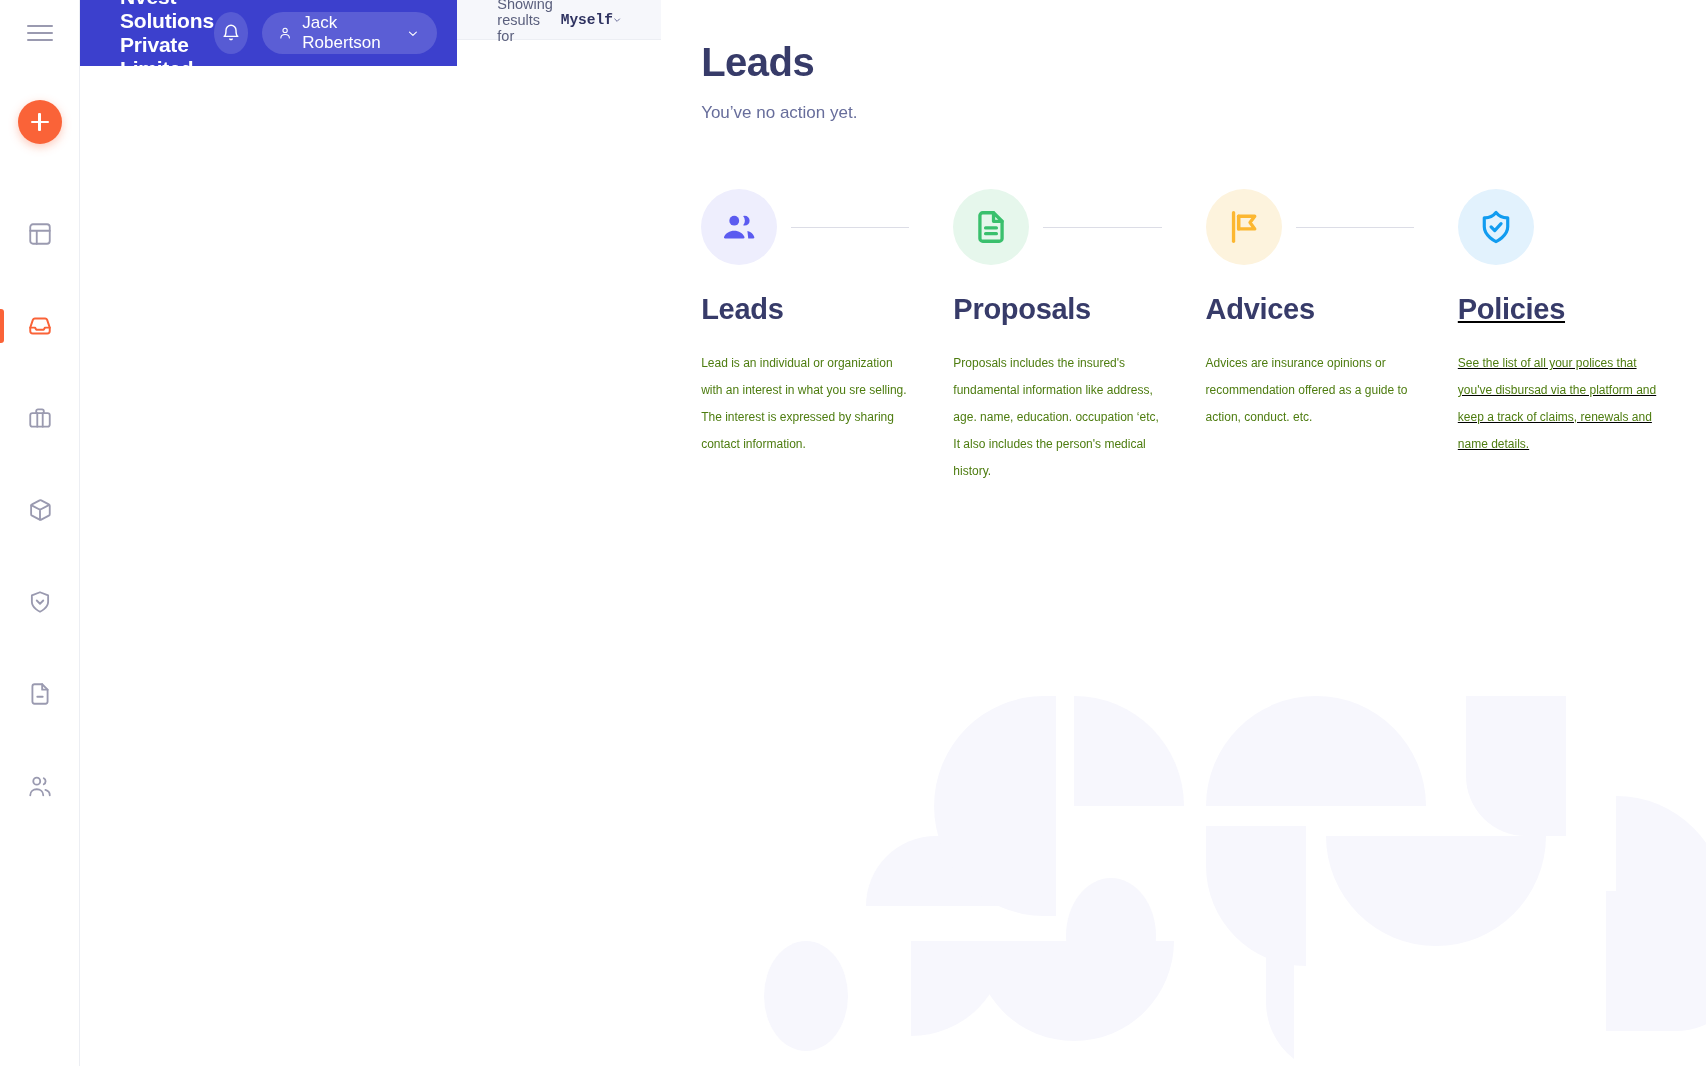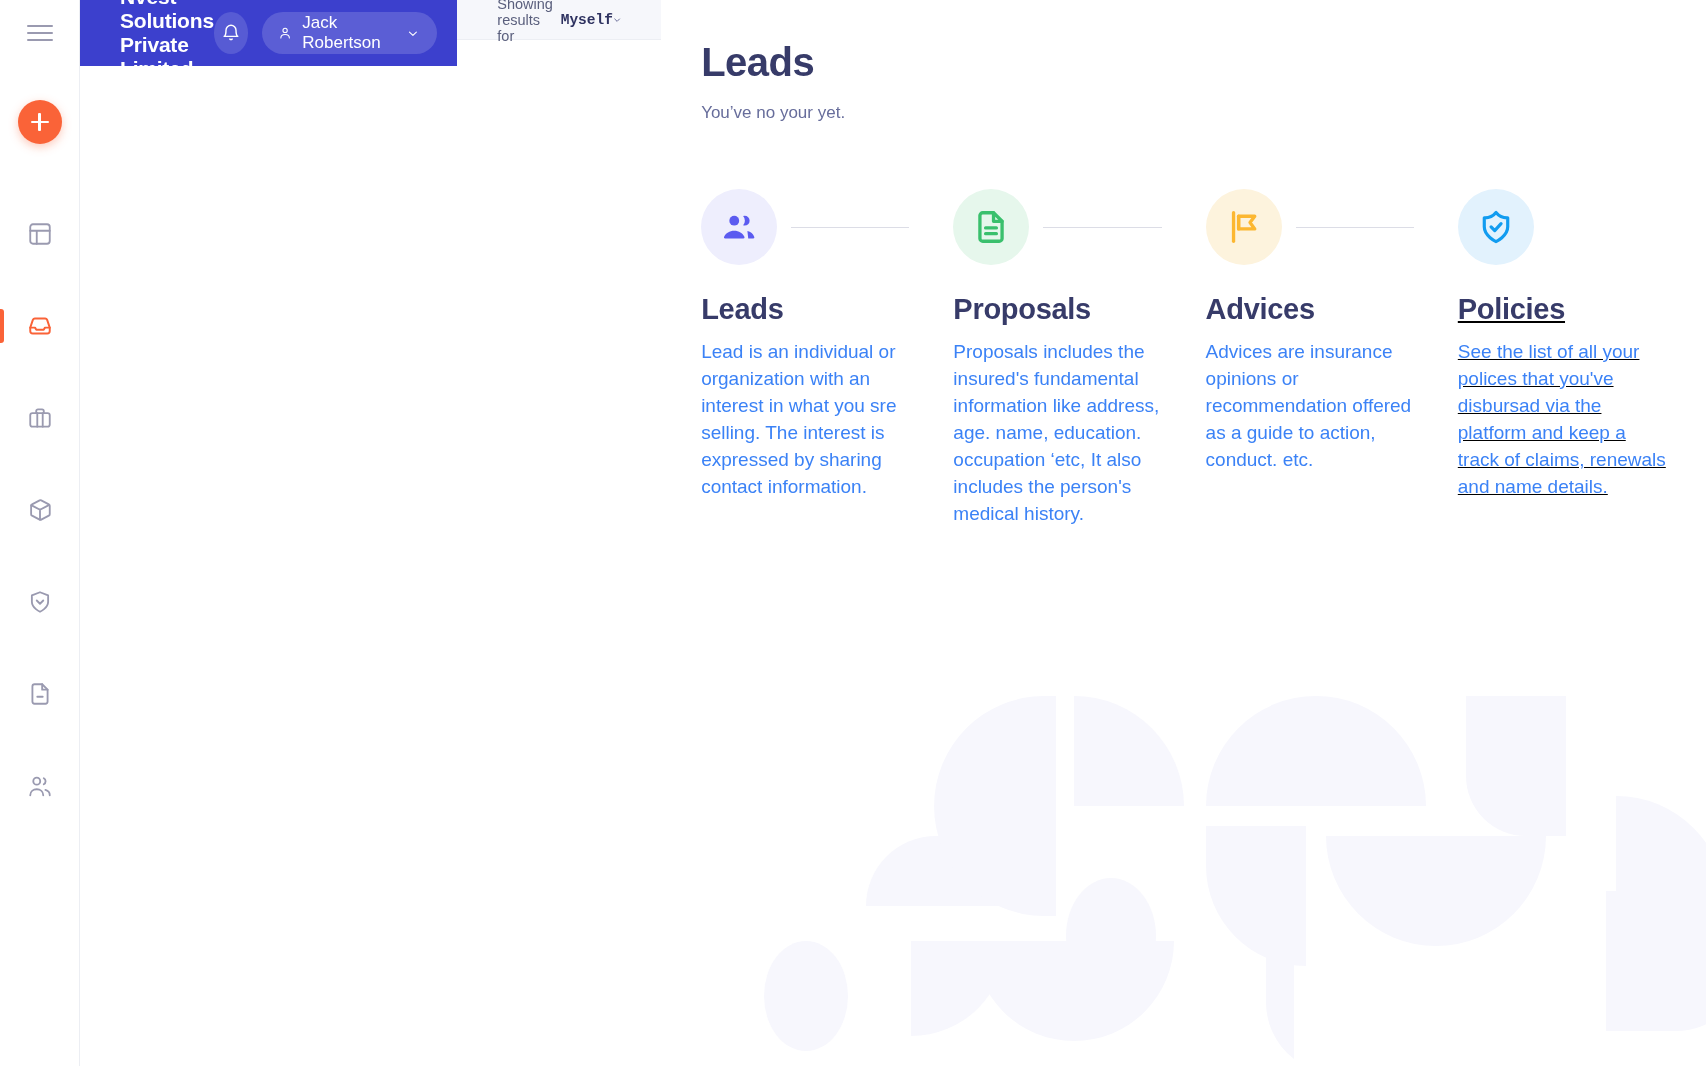--- a/index.html
+++ b/index.html
@@ -100,21 +100,21 @@
   .step-head { display:flex; align-items:center; height: 80px; }
   .circle {
     width: 76px; height: 76px; border-radius: 50%; flex: 0 0 76px;
     display:flex; align-items:center; justify-content:center;
   }
   .circle svg { width: 38px; height: 38px; }
   .connector { flex: 1; height: 1px; background:#dcdde6; margin-left: 14px; margin-right: 0; }
   .step:last-child .connector { display: none; }
 
   .step-title { margin-top: 26px; font-size: 29px; font-weight: 700; color:#373b69; letter-spacing:-0.3px; }
-  .step-desc { margin-top: 12px; font-size: 19px; line-height: 27px; color:#3b82f6; max-width: 360px; }
+  .step-desc { margin-top: 24px; font-size: 12px; line-height: 27px; color:#4d7c0f; max-width: 360px; }
 </style>
 </head>
 <body>
 
 <div class="app">
 
   <aside class="sidebar">
 
     <div class="hamburger">
       <span></span>
@@ -231,21 +231,21 @@
           <path d="M640 190h220a110 110 0 0 1-220 0z"></path>
           <path d="M595 360h28v108a72 72 0 0 1-28-60z" transform="translate(-15,-55)"></path>
           <path d="M780 50h100v140h-40a60 60 0 0 1-60-60z"></path>
           <path d="M940 120a110 110 0 0 1 110 110H940z" transform="translate(-10,30)"></path>
           <path d="M930 265h70a70 70 0 0 1 0 140h-70z" transform="translate(-10,-20)"></path>
         </g>
       </svg>
 
       <div class="content">
         <h1 class="page-title">Leads</h1>
-        <p class="page-sub">You’ve no your yet.</p>
+        <p class="page-sub">You’ve no action yet.</p>
 
         <div class="steps">
 
           <div class="step">
             <div class="step-head">
               <div class="circle" style="background:#eeeefd">
                 <svg viewBox="0 0 24 24" fill="#5b5bf0">
                   <circle cx="9" cy="8" r="3.1"></circle>
                   <path d="M15.6 4.9a3.1 3.1 0 0 1 0 6.2 3.1 3.1 0 0 1-1-.17 4.4 4.4 0 0 0 0-5.86 3.1 3.1 0 0 1 1-.17z"></path>
                   <path d="M2.6 18.2C3.6 15.9 6.1 14.4 9 14.4s5.4 1.5 6.4 3.8a.7.7 0 0 1-.64 1H3.24a.7.7 0 0 1-.64-1z"></path>

